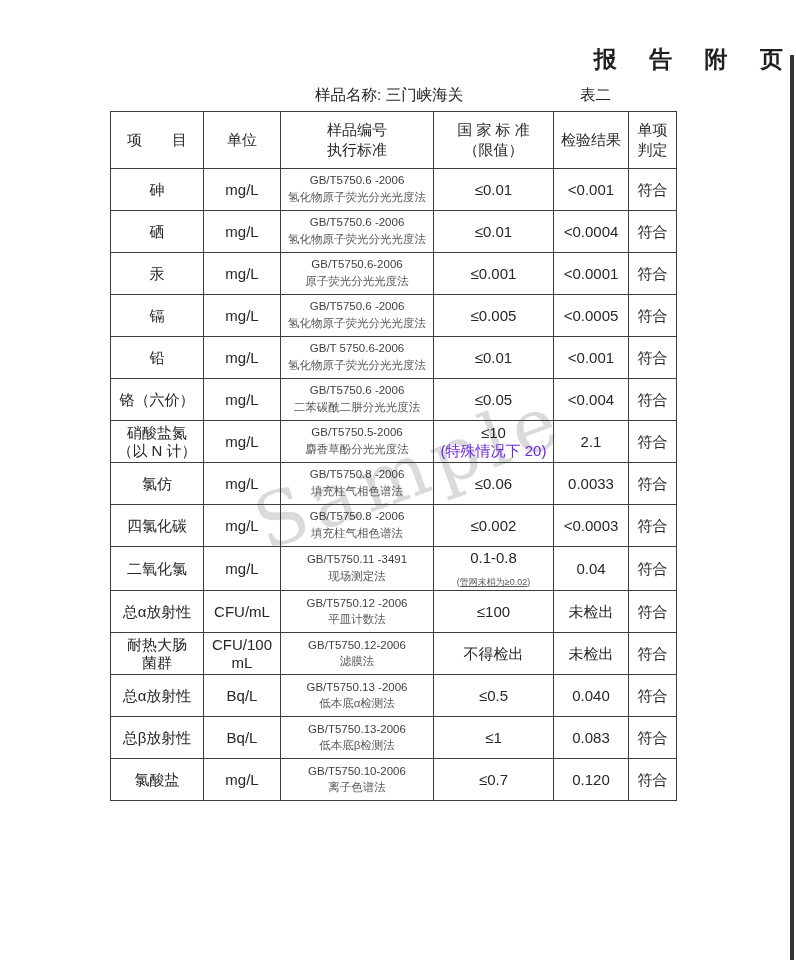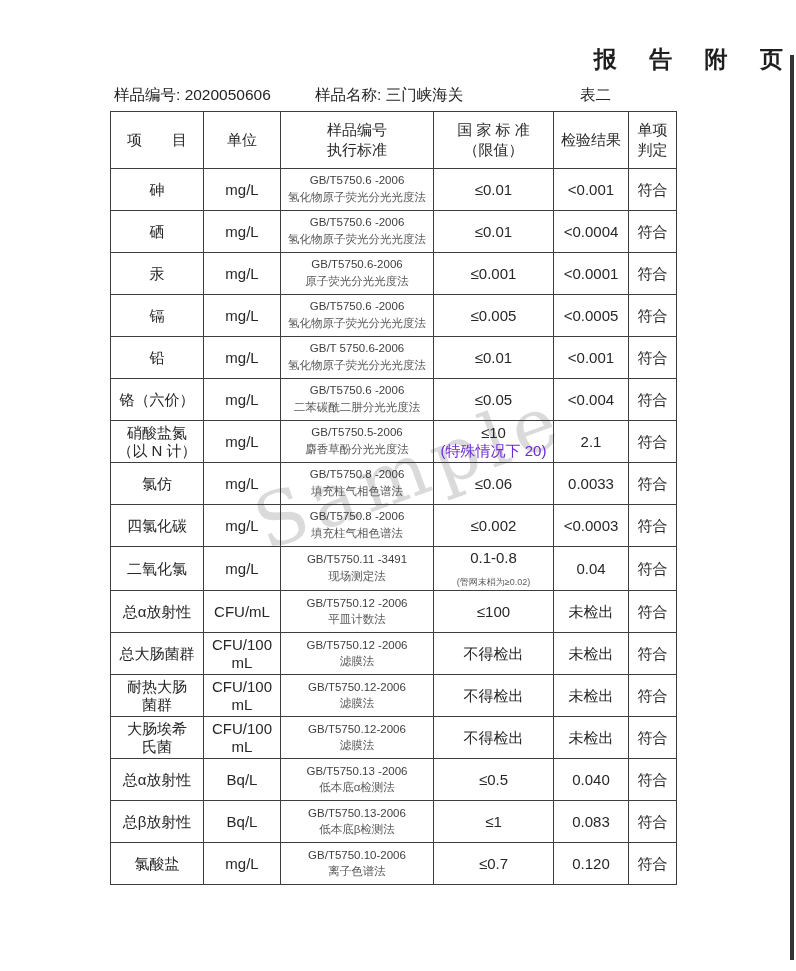--- a/index.html
+++ b/index.html
@@ -62,33 +62,32 @@
     overflow:hidden;
   }
   thead tr{height:57px;}
   tbody tr{height:42px;}
   th{font-weight:400;font-size:15px;color:#2a2a2a;}
   .h2{margin-top:1px;}
   .ln{font-size:15px;line-height:1.18;color:#272727;}
   .m1{font-size:11.5px;line-height:1.2;color:#3e3e3e;}
   .m2{font-size:11.5px;line-height:1.2;color:#5a5a5a;margin-top:3px;}
   .sub{font-size:15px;line-height:1.18;color:#6d28d9;}
-  .note{font-size:9px;line-height:1.3;color:#5c5c5c;margin-top:10px;}
+  .note{font-size:9px;line-height:1.3;color:#5c5c5c;margin-top:10px;text-decoration:underline;}
 </style>
 </head>
 <body>
 
 <div class="scan-edge"></div>
 
 <div class="watermark">Sample</div>
 
 <h1 class="title">报 告 附 页</h1>
 
 <div class="meta">
-  <span class="m-no"><span>样品编号: </span><span>2020050606</span></span>
   <span class="m-name"><span>样品名称: </span><span>三门峡海关</span></span>
   <span class="m-table">表二</span>
 </div>
 
 <table>
   <colgroup>
     <col style="width:93px">
       <col style="width:77px">
       <col style="width:153px">
     <col style="width:120px">
@@ -359,90 +358,45 @@
           <div class="ln">≤100</div>
         </td>
     <td>
           <div class="ln">未检出</div>
         </td>
     <td>
           <div class="ln">符合</div>
         </td>
   </tr>
 
-  <tr>
-    <td>
-          <div class="ln">总大肠菌群</div>
+
+  <tr>
+    <td>
+          <div class="ln">耐热大肠</div>
+          <div class="ln">菌群</div>
         </td>
     <td>
           <div class="ln">CFU/100</div>
           <div class="ln">mL</div>
         </td>
     <td>
-          <div class="m1">GB/T5750.12 -2006</div>
-          <div class="m2">滤膜法</div>
-        </td>
-    <td>
-          <div class="ln">不得检出</div>
-        </td>
-    <td>
-          <div class="ln">未检出</div>
-        </td>
-    <td>
-          <div class="ln">符合</div>
-        </td>
-  </tr>
-
-  <tr>
-    <td>
-          <div class="ln">耐热大肠</div>
-          <div class="ln">菌群</div>
-        </td>
-    <td>
-          <div class="ln">CFU/100</div>
-          <div class="ln">mL</div>
-        </td>
-    <td>
           <div class="m1">GB/T5750.12-2006</div>
           <div class="m2">滤膜法</div>
         </td>
     <td>
           <div class="ln">不得检出</div>
         </td>
     <td>
           <div class="ln">未检出</div>
         </td>
     <td>
           <div class="ln">符合</div>
         </td>
   </tr>
 
-  <tr>
-    <td>
-          <div class="ln">大肠埃希</div>
-          <div class="ln">氏菌</div>
-        </td>
-    <td>
-          <div class="ln">CFU/100</div>
-          <div class="ln">mL</div>
-        </td>
-    <td>
-          <div class="m1">GB/T5750.12-2006</div>
-          <div class="m2">滤膜法</div>
-        </td>
-    <td>
-          <div class="ln">不得检出</div>
-        </td>
-    <td>
-          <div class="ln">未检出</div>
-        </td>
-    <td>
-          <div class="ln">符合</div>
-        </td>
-  </tr>
 
   <tr>
     <td>
           <div class="ln">总α放射性</div>
         </td>
     <td>
           <div class="ln">Bq/L</div>
         </td>
     <td>
           <div class="m1">GB/T5750.13 -2006</div>

